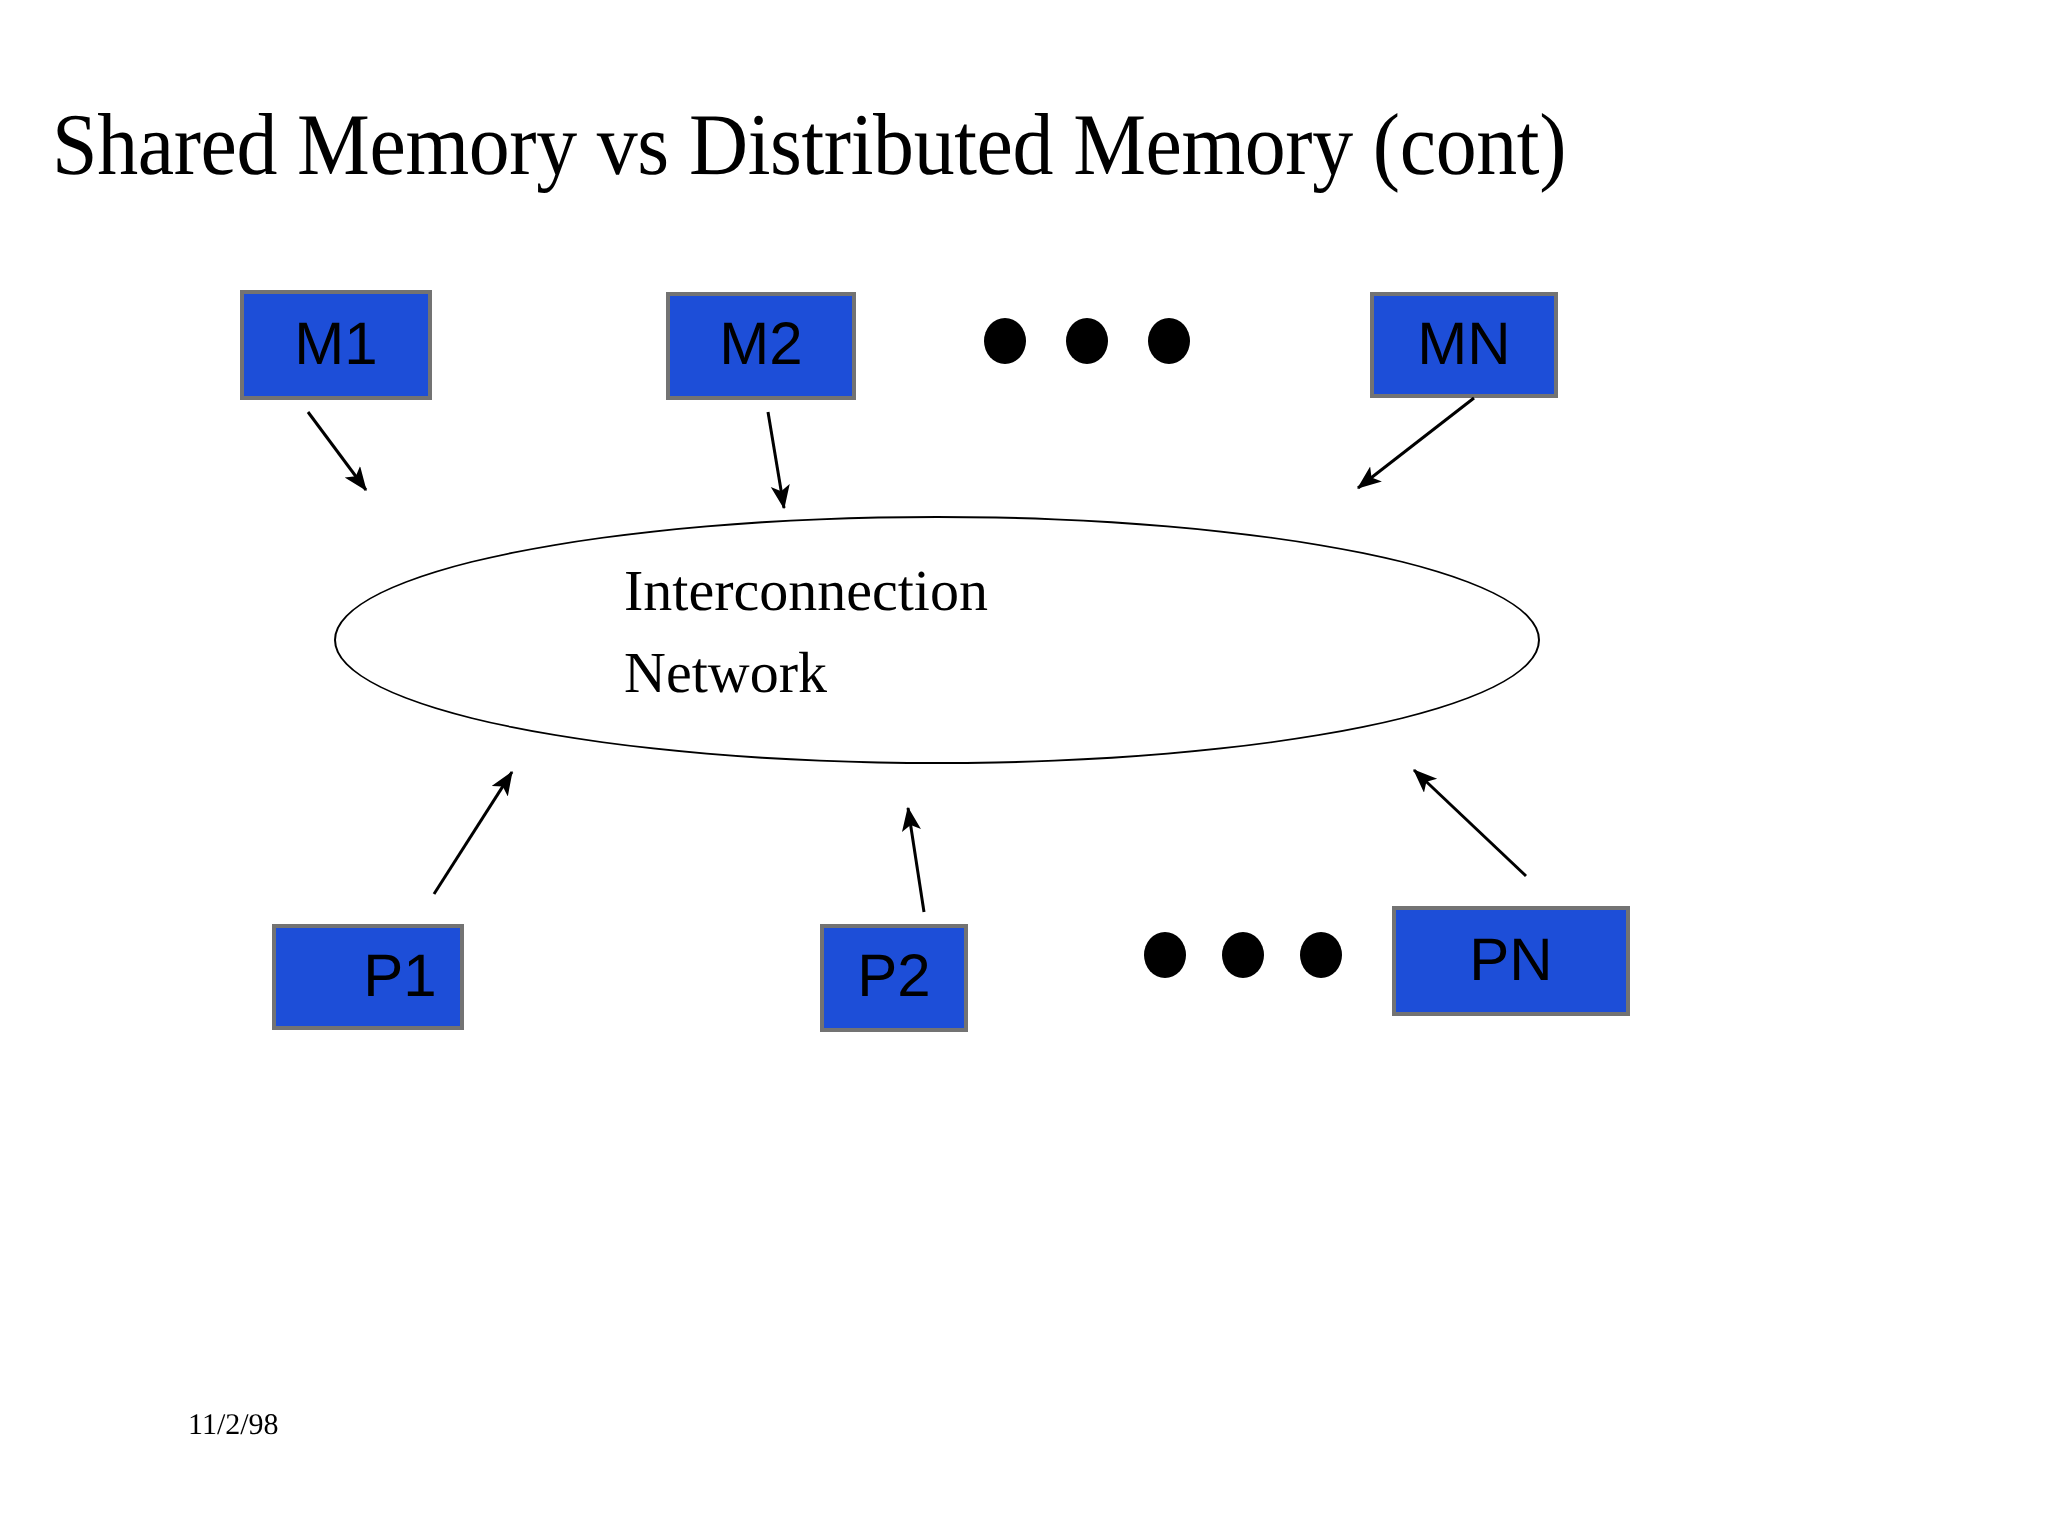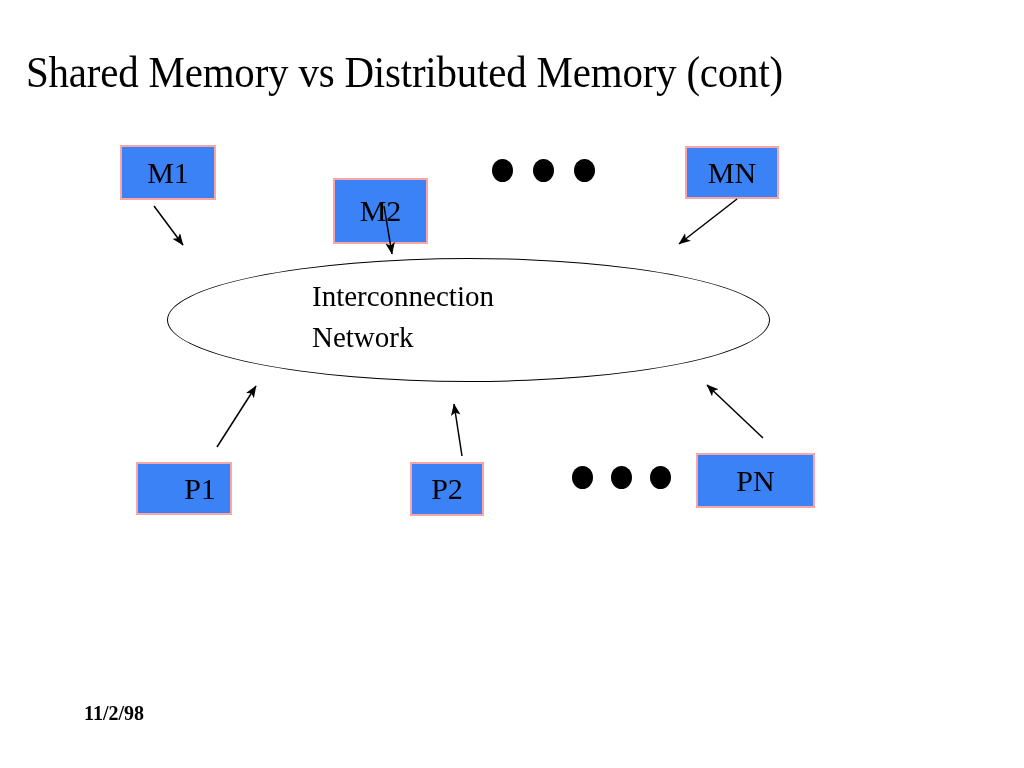--- a/index.html
+++ b/index.html
@@ -29,32 +29,32 @@
     font-weight: normal;
     letter-spacing: -0.2px;
     transform: scaleX(0.93);
     transform-origin: left top;
     white-space: nowrap;
     color: #000000;
   }
   .node-box {
     position: absolute;
     box-sizing: border-box;
-    border: 2px solid #fca5a5;
-    background: #3b82f6;
+    border: 2px solid #737373;
+    background: #1d4ed8;
     display: flex;
     align-items: center;
     justify-content: center;
-    font-family: Liberation Serif, serif;
+    font-family: Liberation Sans, sans-serif;
     font-size: 30px;
     line-height: 1;
     color: #000000;
   }
   #mem-box-m1   { left: 120px; top: 145px; width: 96px;  height: 55px; }
-  #mem-box-m2   { left: 333px; top: 146px; width: 95px;  height: 66px; margin-top: 32px; }
+  #mem-box-m2   { left: 333px; top: 146px; width: 95px;  height: 54px; }
   #mem-box-mn   { left: 685px; top: 146px; width: 94px;  height: 53px; }
   #pe-box-p1    { left: 136px; top: 462px; width: 96px;  height: 53px; padding-left: 32px; }
   #pe-box-p2    { left: 410px; top: 462px; width: 74px;  height: 54px; }
   #pe-box-pn    { left: 696px; top: 453px; width: 119px;  height: 55px; }
 
   .ellipsis-group {
     position: absolute;
     display: flex;
     align-items: center;
   }
@@ -107,27 +107,26 @@
     top: 572px;
     width: 880px;
     font-family: "Liberation Serif", "DejaVu Serif", serif;
     font-size: 28px;
     line-height: 38px;
     color: #000000;
     white-space: pre-line;
   }
   #slide-date {
     position: absolute;
-    left: 84px;
+    left: 94px;
     top: 704px;
     font-family: "Liberation Serif", "DejaVu Serif", serif;
-    font-size: 20px;
+    font-size: 15px;
     line-height: 18px;
     color: #000000;
-    font-weight: bold;
   }
 </style>
 </head>
 <body>
 
 <div id="slide">
 
   <div id="slide-title">Shared Memory vs Distributed Memory (cont)</div>
 
   <div class="node-box" id="mem-box-m1">

